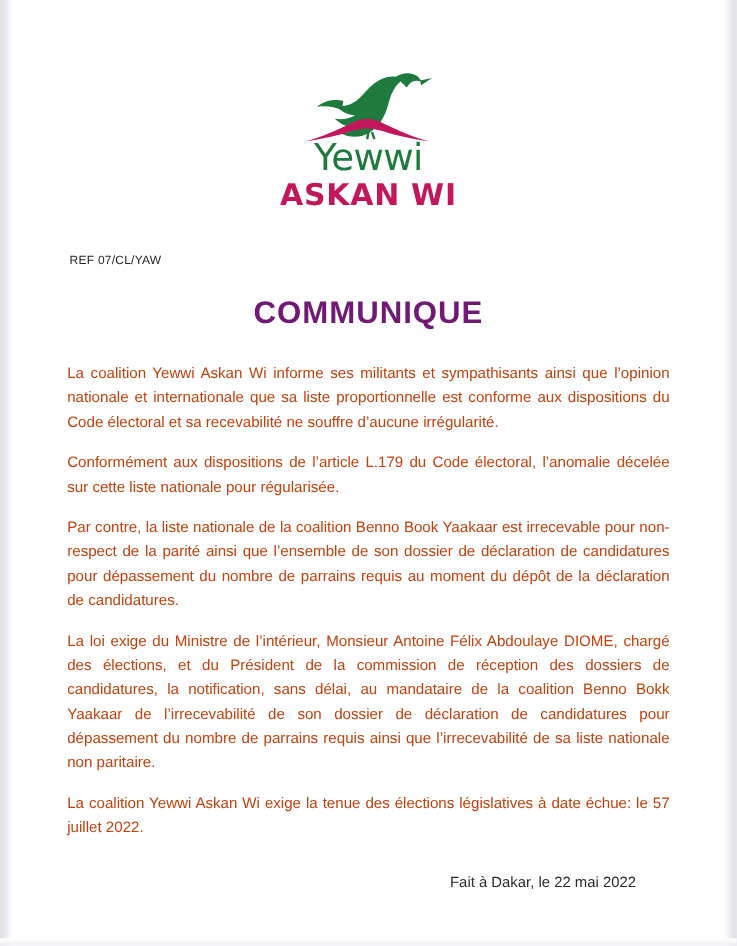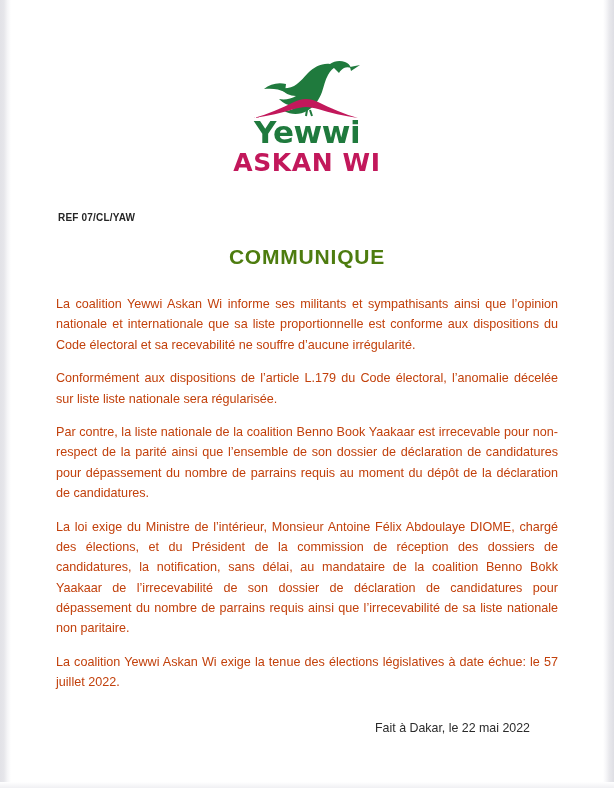--- a/index.html
+++ b/index.html
@@ -61,21 +61,21 @@
   }
   .logo-mark {
     position: relative;
     width: 122px;
     height: 62px;
   }
   .logo-mark svg { display: block; }
 
   .logo-word {
     font-family: "DejaVu Sans", sans-serif;
-    font-weight: bold;
+    font-weight: normal;
     font-size: 31px;
     line-height: 1;
     letter-spacing: -0.5px;
     color: #1f7a3d;
     margin-top: -3px;
   }
   .logo-sub {
     font-family: "DejaVu Sans", sans-serif;
     font-weight: bold;
     font-size: 25px;
@@ -83,33 +83,33 @@
     letter-spacing: 0.6px;
     color: #c2185b;
     margin-top: 2px;
   }
 
   
   .ref {
     margin-top: 37px;
     margin-left: 10px;
     font-size: 10px;
-    font-weight: bold;
+    font-weight: normal;
     letter-spacing: 0.2px;
     color: #262626;
   }
 
   
   .title {
     text-align: center;
-    font-size: 21px;
+    font-size: 26px;
     font-weight: bold;
     letter-spacing: 0.8px;
     margin-top: 22px;
-    color: #4d7c0f;
+    color: #701a75;
   }
 
   
   .body-copy {
     margin-top: 25px;
     padding: 0 8px;
   }
   .para {
     text-align: justify;
     font-size: 12.6px;
@@ -188,21 +188,21 @@
       <div class="logo-word">Yewwi</div>
       <div class="logo-sub">ASKAN WI</div>
     </div>
 
     <div class="ref">REF 07/CL/YAW</div>
 
     <div class="title">COMMUNIQUE</div>
 
     <div class="body-copy">
       <p class="para">La coalition Yewwi Askan Wi informe ses militants et sympathisants ainsi que l’opinion nationale et internationale que sa liste proportionnelle est conforme aux dispositions du Code électoral et sa recevabilité ne souffre d’aucune irrégularité.</p>
-      <p class="para">Conformément aux dispositions de l’article L.179 du Code électoral, l’anomalie décelée sur liste liste nationale sera régularisée.</p>
+      <p class="para">Conformément aux dispositions de l’article L.179 du Code électoral, l’anomalie décelée sur cette liste nationale pour régularisée.</p>
       <p class="para">Par contre, la liste nationale de la coalition Benno Book Yaakaar est irrecevable pour non-respect de la parité ainsi que l’ensemble de son dossier de déclaration de candidatures pour dépassement du nombre de parrains requis au moment du dépôt de la déclaration de candidatures.</p>
       <p class="para">La loi exige du Ministre de l’intérieur, Monsieur Antoine Félix Abdoulaye DIOME, chargé des élections, et du Président de la commission de réception des dossiers de candidatures, la notification, sans délai, au mandataire de la coalition Benno Bokk Yaakaar de l’irrecevabilité de son dossier de déclaration de candidatures pour dépassement du nombre de parrains requis ainsi que l’irrecevabilité de sa liste nationale non paritaire.</p>
       <p class="para">La coalition Yewwi Askan Wi exige la tenue des élections législatives à date échue: le 57 juillet 2022.</p>
     </div>
 
     <div class="sign">
       <div class="sign-date">Fait à Dakar, le 22 mai 2022</div>
 
     </div>
 

